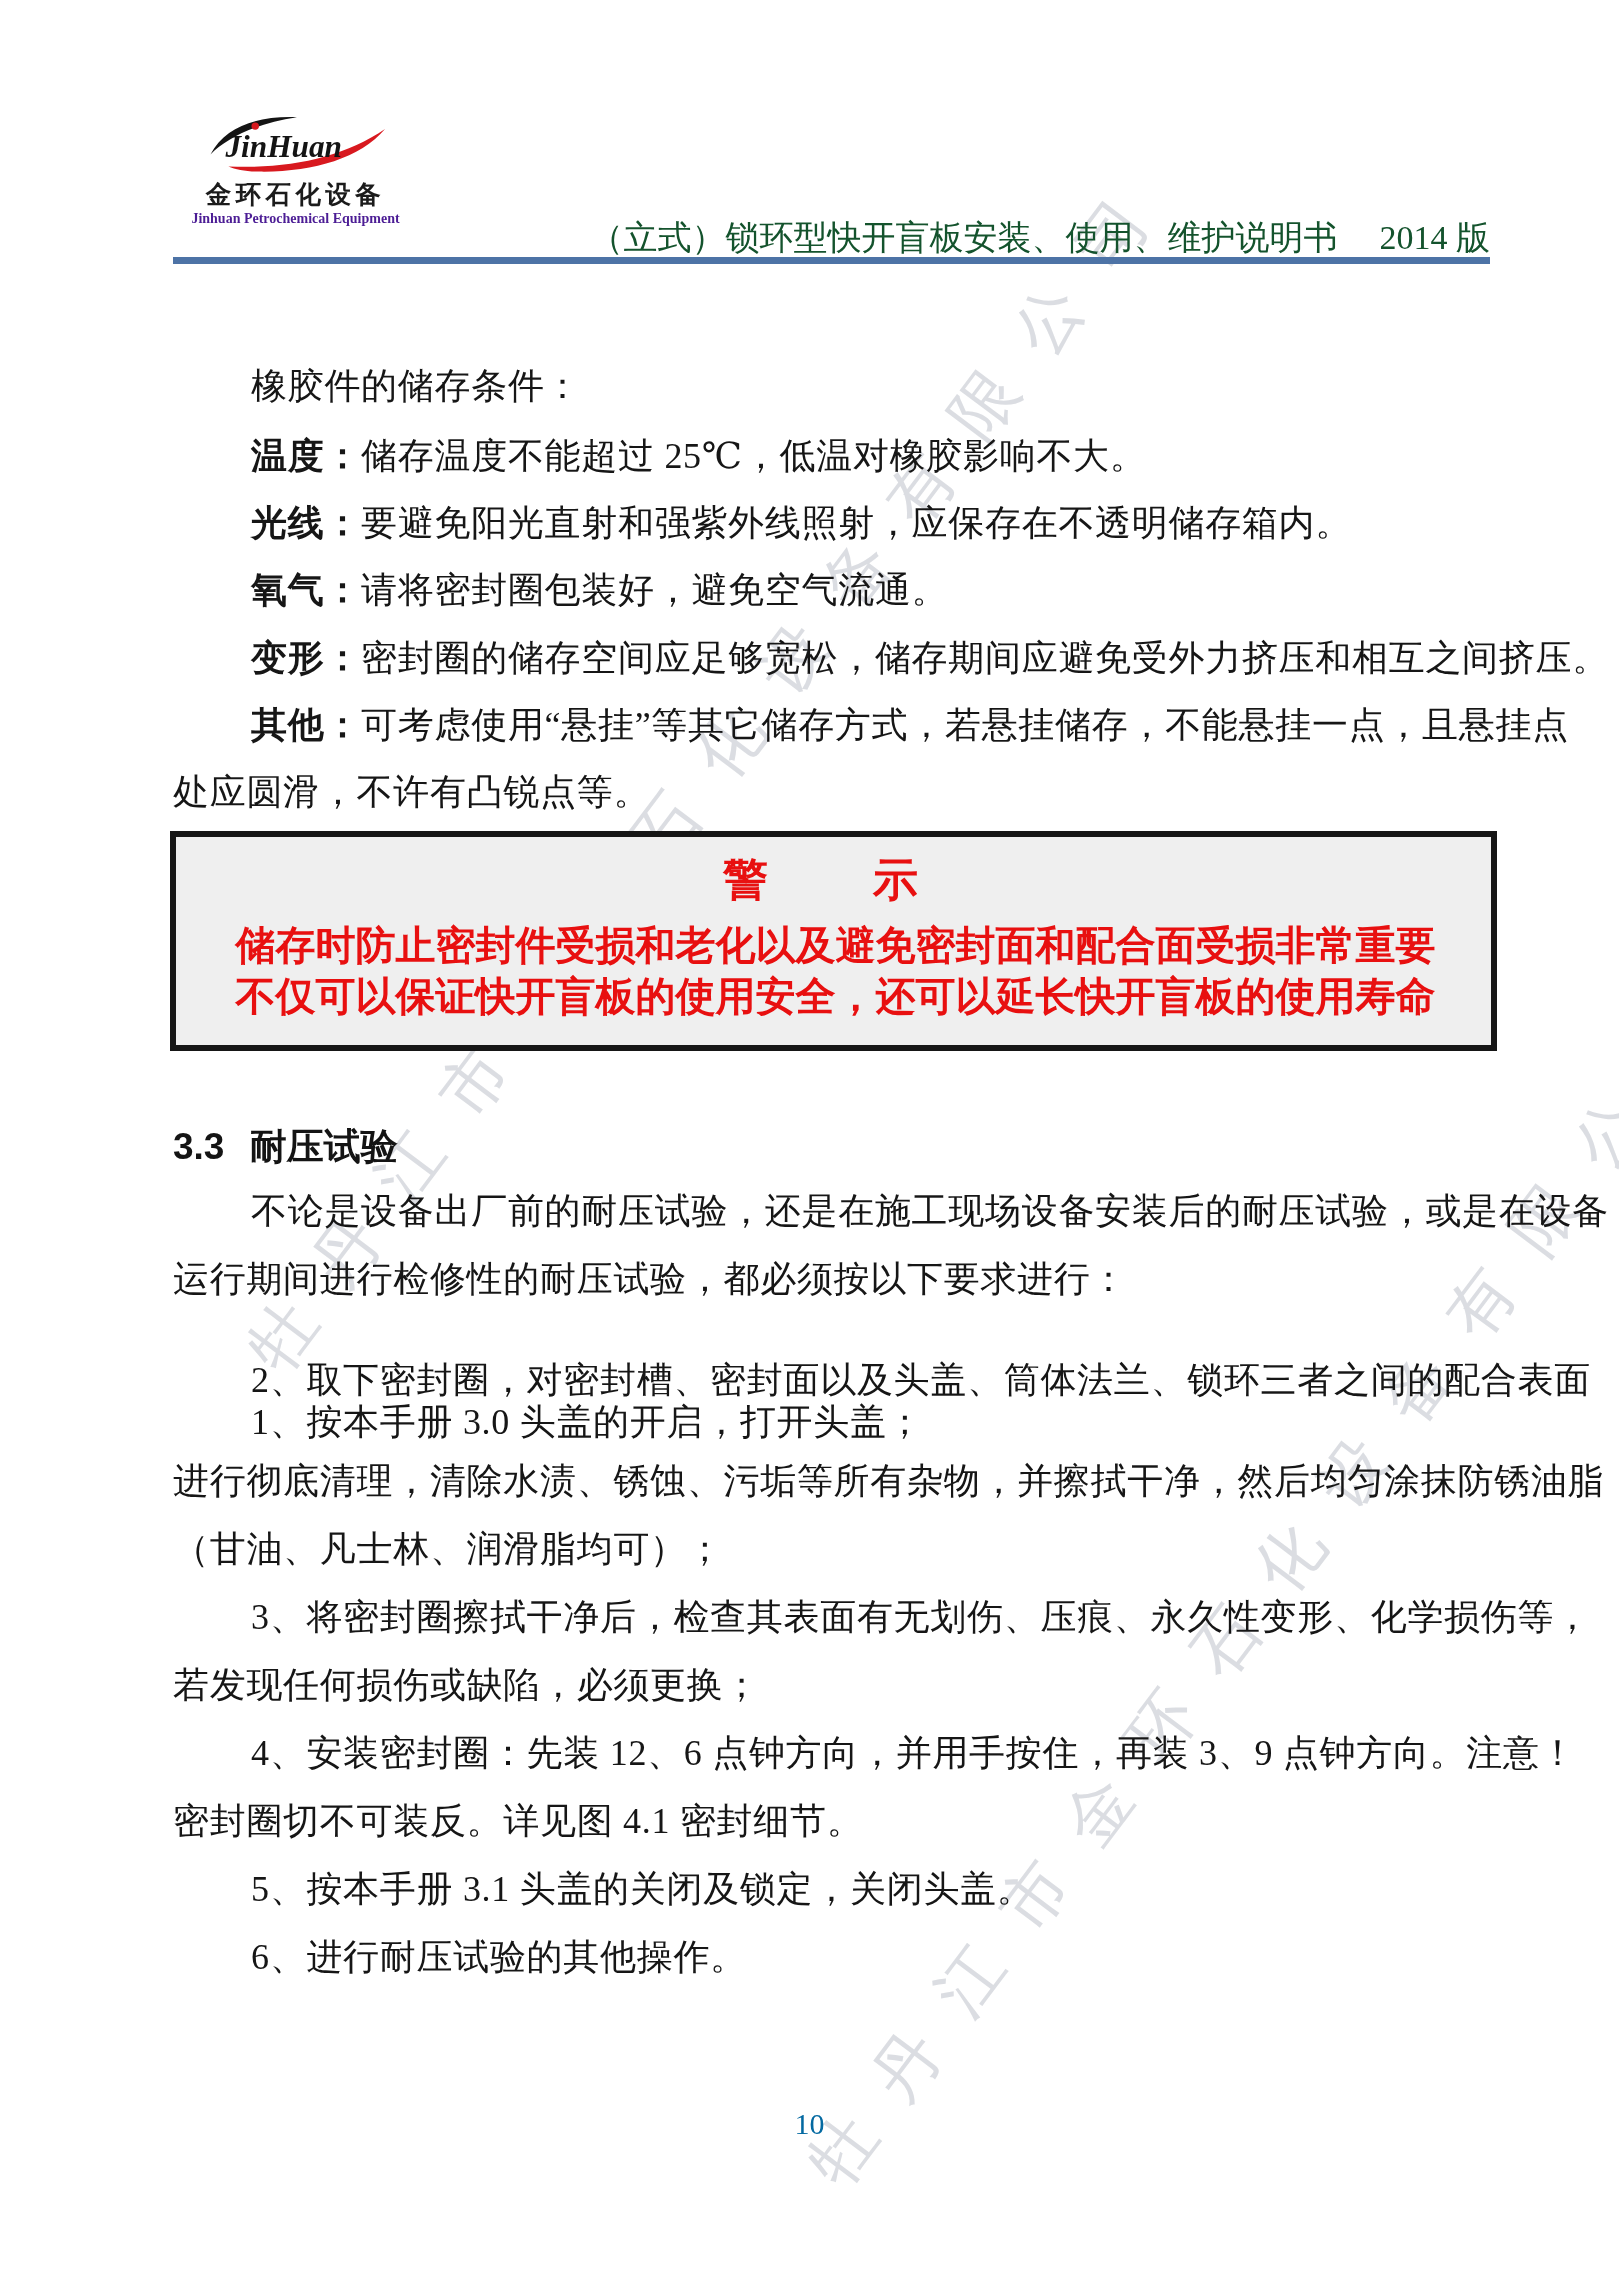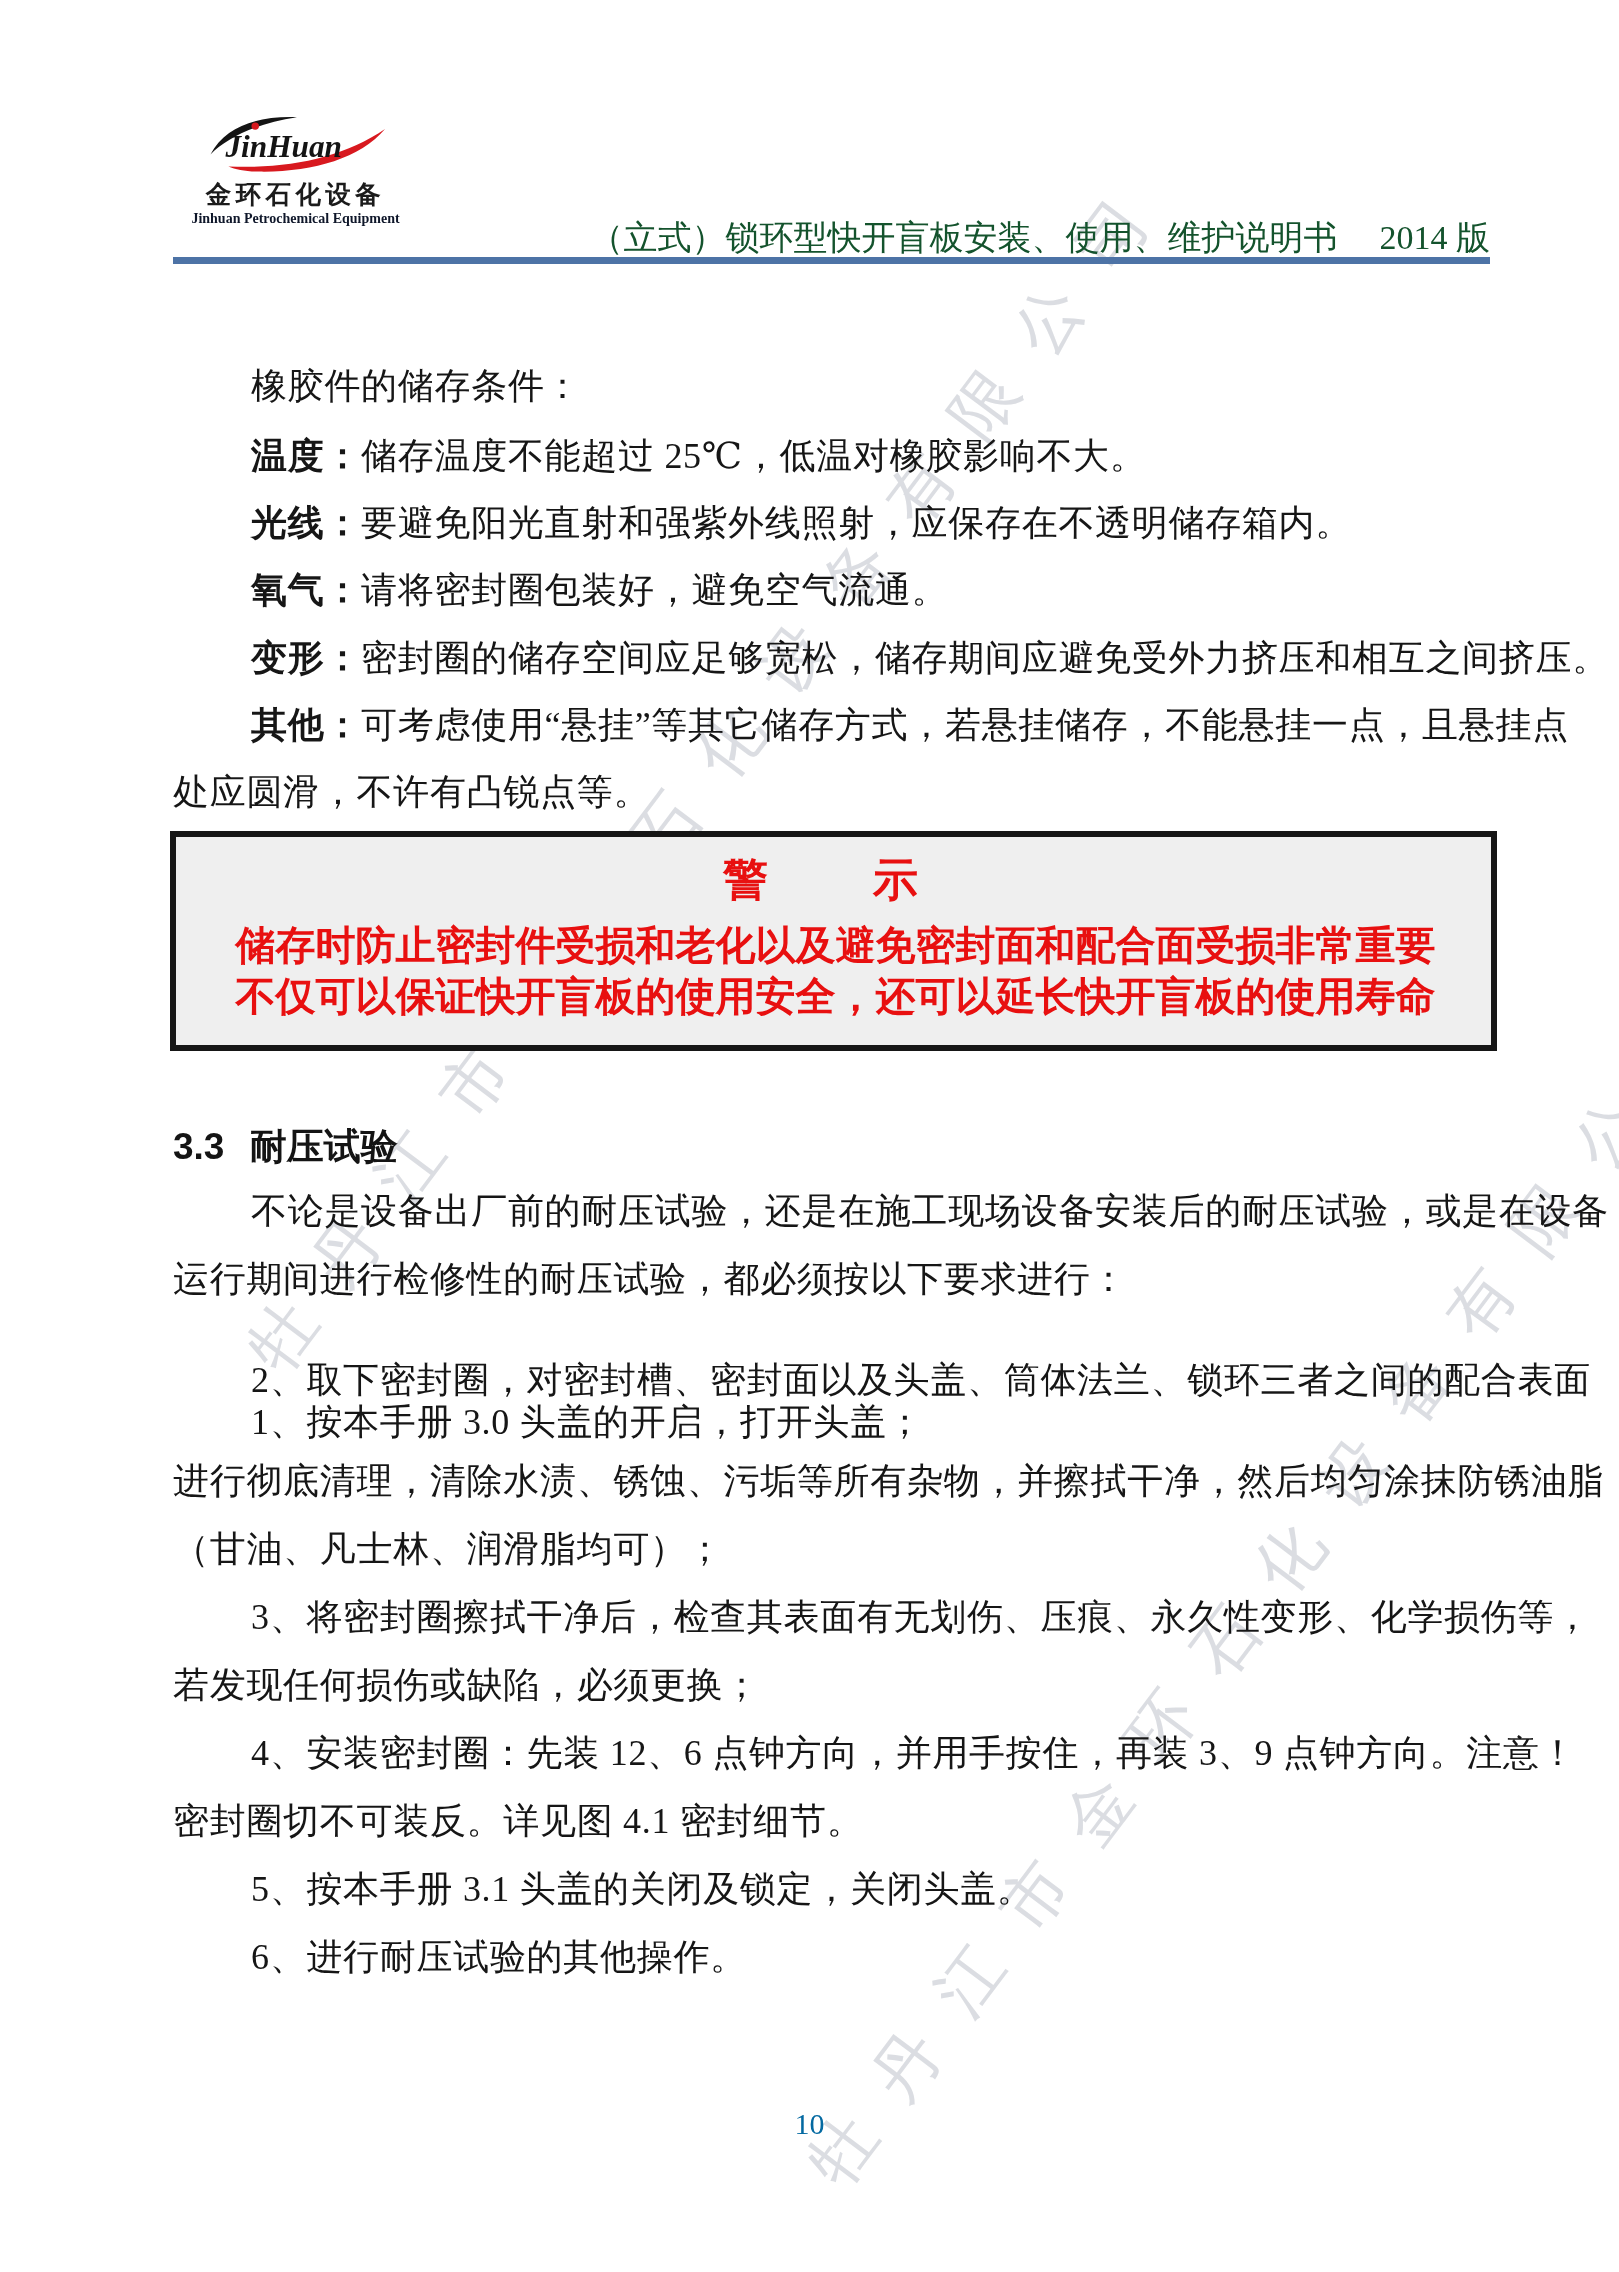--- a/index.html
+++ b/index.html
@@ -13,21 +13,21 @@
         transform:translate(-50%,-50%) rotate(-53deg); }
 
   .layer { position:absolute; inset:0; z-index:1; }
 
   
   .logo-svg { position:absolute; left:206px; top:114px; }
   .logo-cn  { position:absolute; left:191px; top:178px; width:209px; text-align:center;
               font-family:"Liberation Sans","DejaVu Sans",sans-serif; font-weight:bold;
               font-size:25.4px; letter-spacing:4.5px; color:#1b1b1b; white-space:nowrap; }
   .logo-en  { position:absolute; left:191px; top:211px; width:209px; text-align:center;
-              font-weight:bold; font-size:14px; color:#0f172a; white-space:nowrap; }
+              font-weight:bold; font-size:14px; color:#4c1d95; white-space:nowrap; }
 
   
   .doc-title { position:absolute; top:215px; right:129px; white-space:nowrap;
                font-size:34px; color:#14532d; }
   .doc-title .edition { margin-left:42px; }
   .head-rule { position:absolute; left:173px; top:257px; width:1317px; height:6.7px; background:#4d73a6; }
 
   
   .ln { position:absolute; white-space:nowrap; font-size:36px; letter-spacing:0.7px; color:#161616; }
   .ln b { font-weight:bold; }

